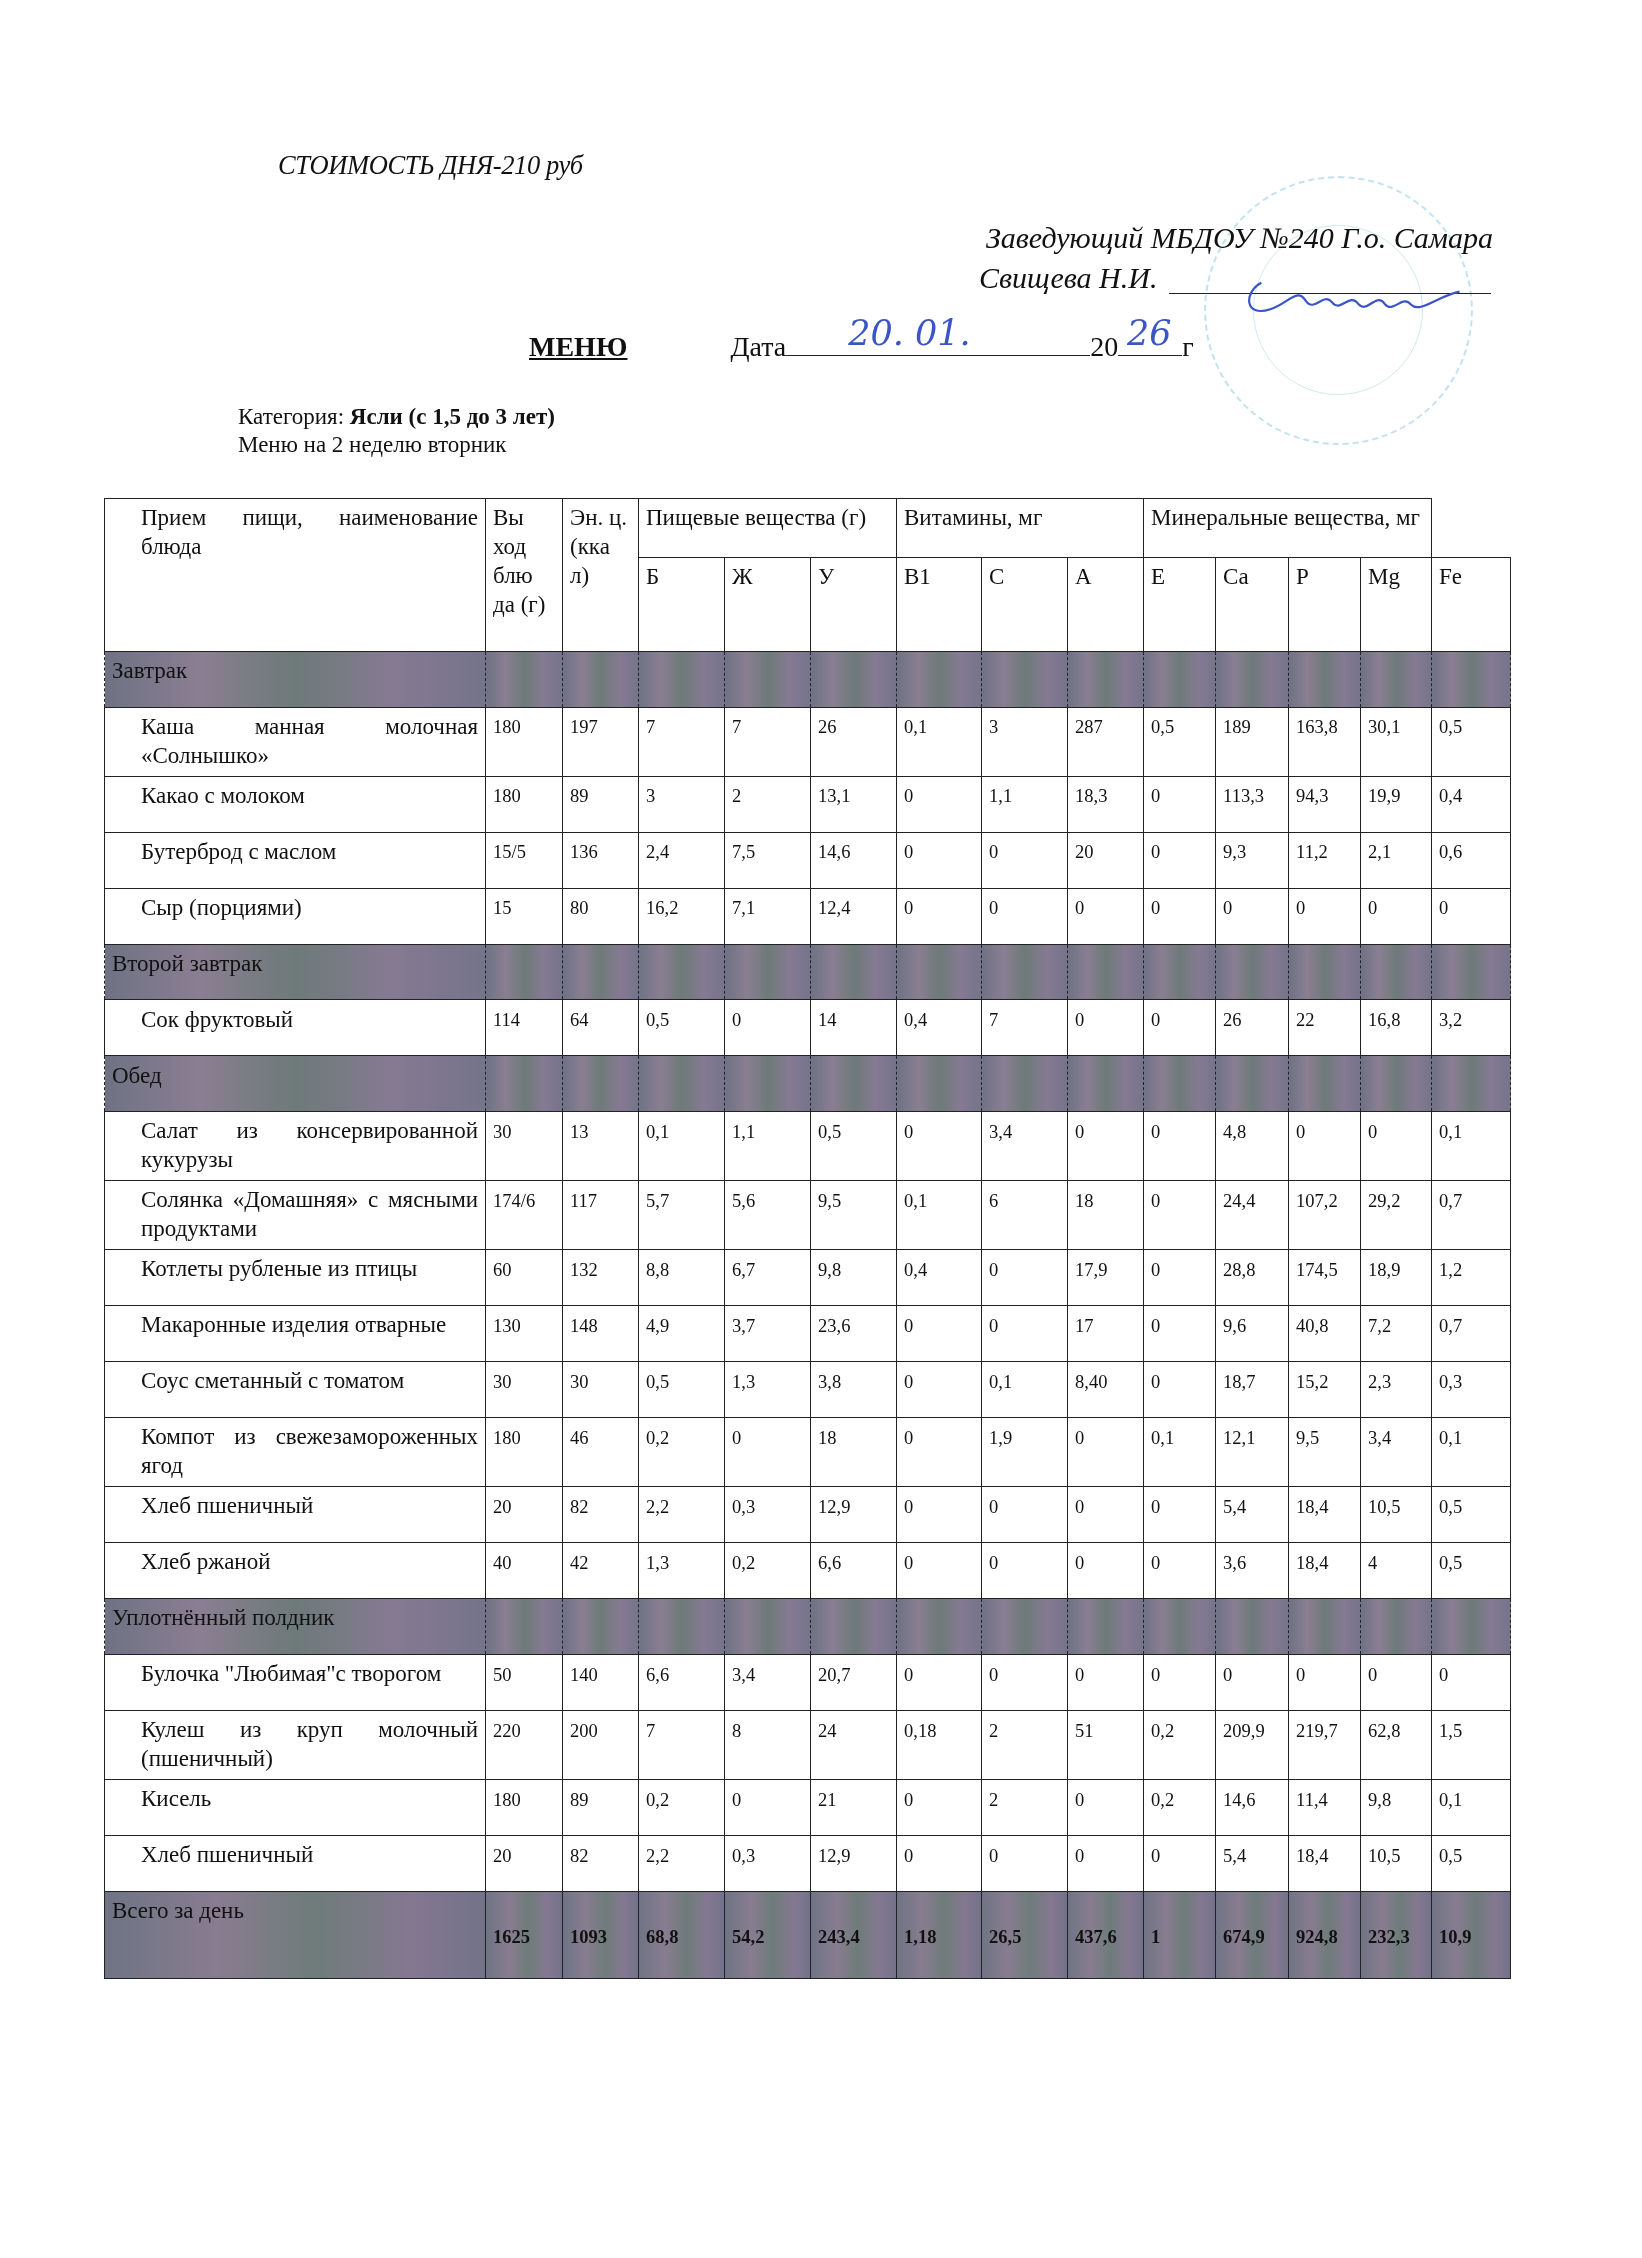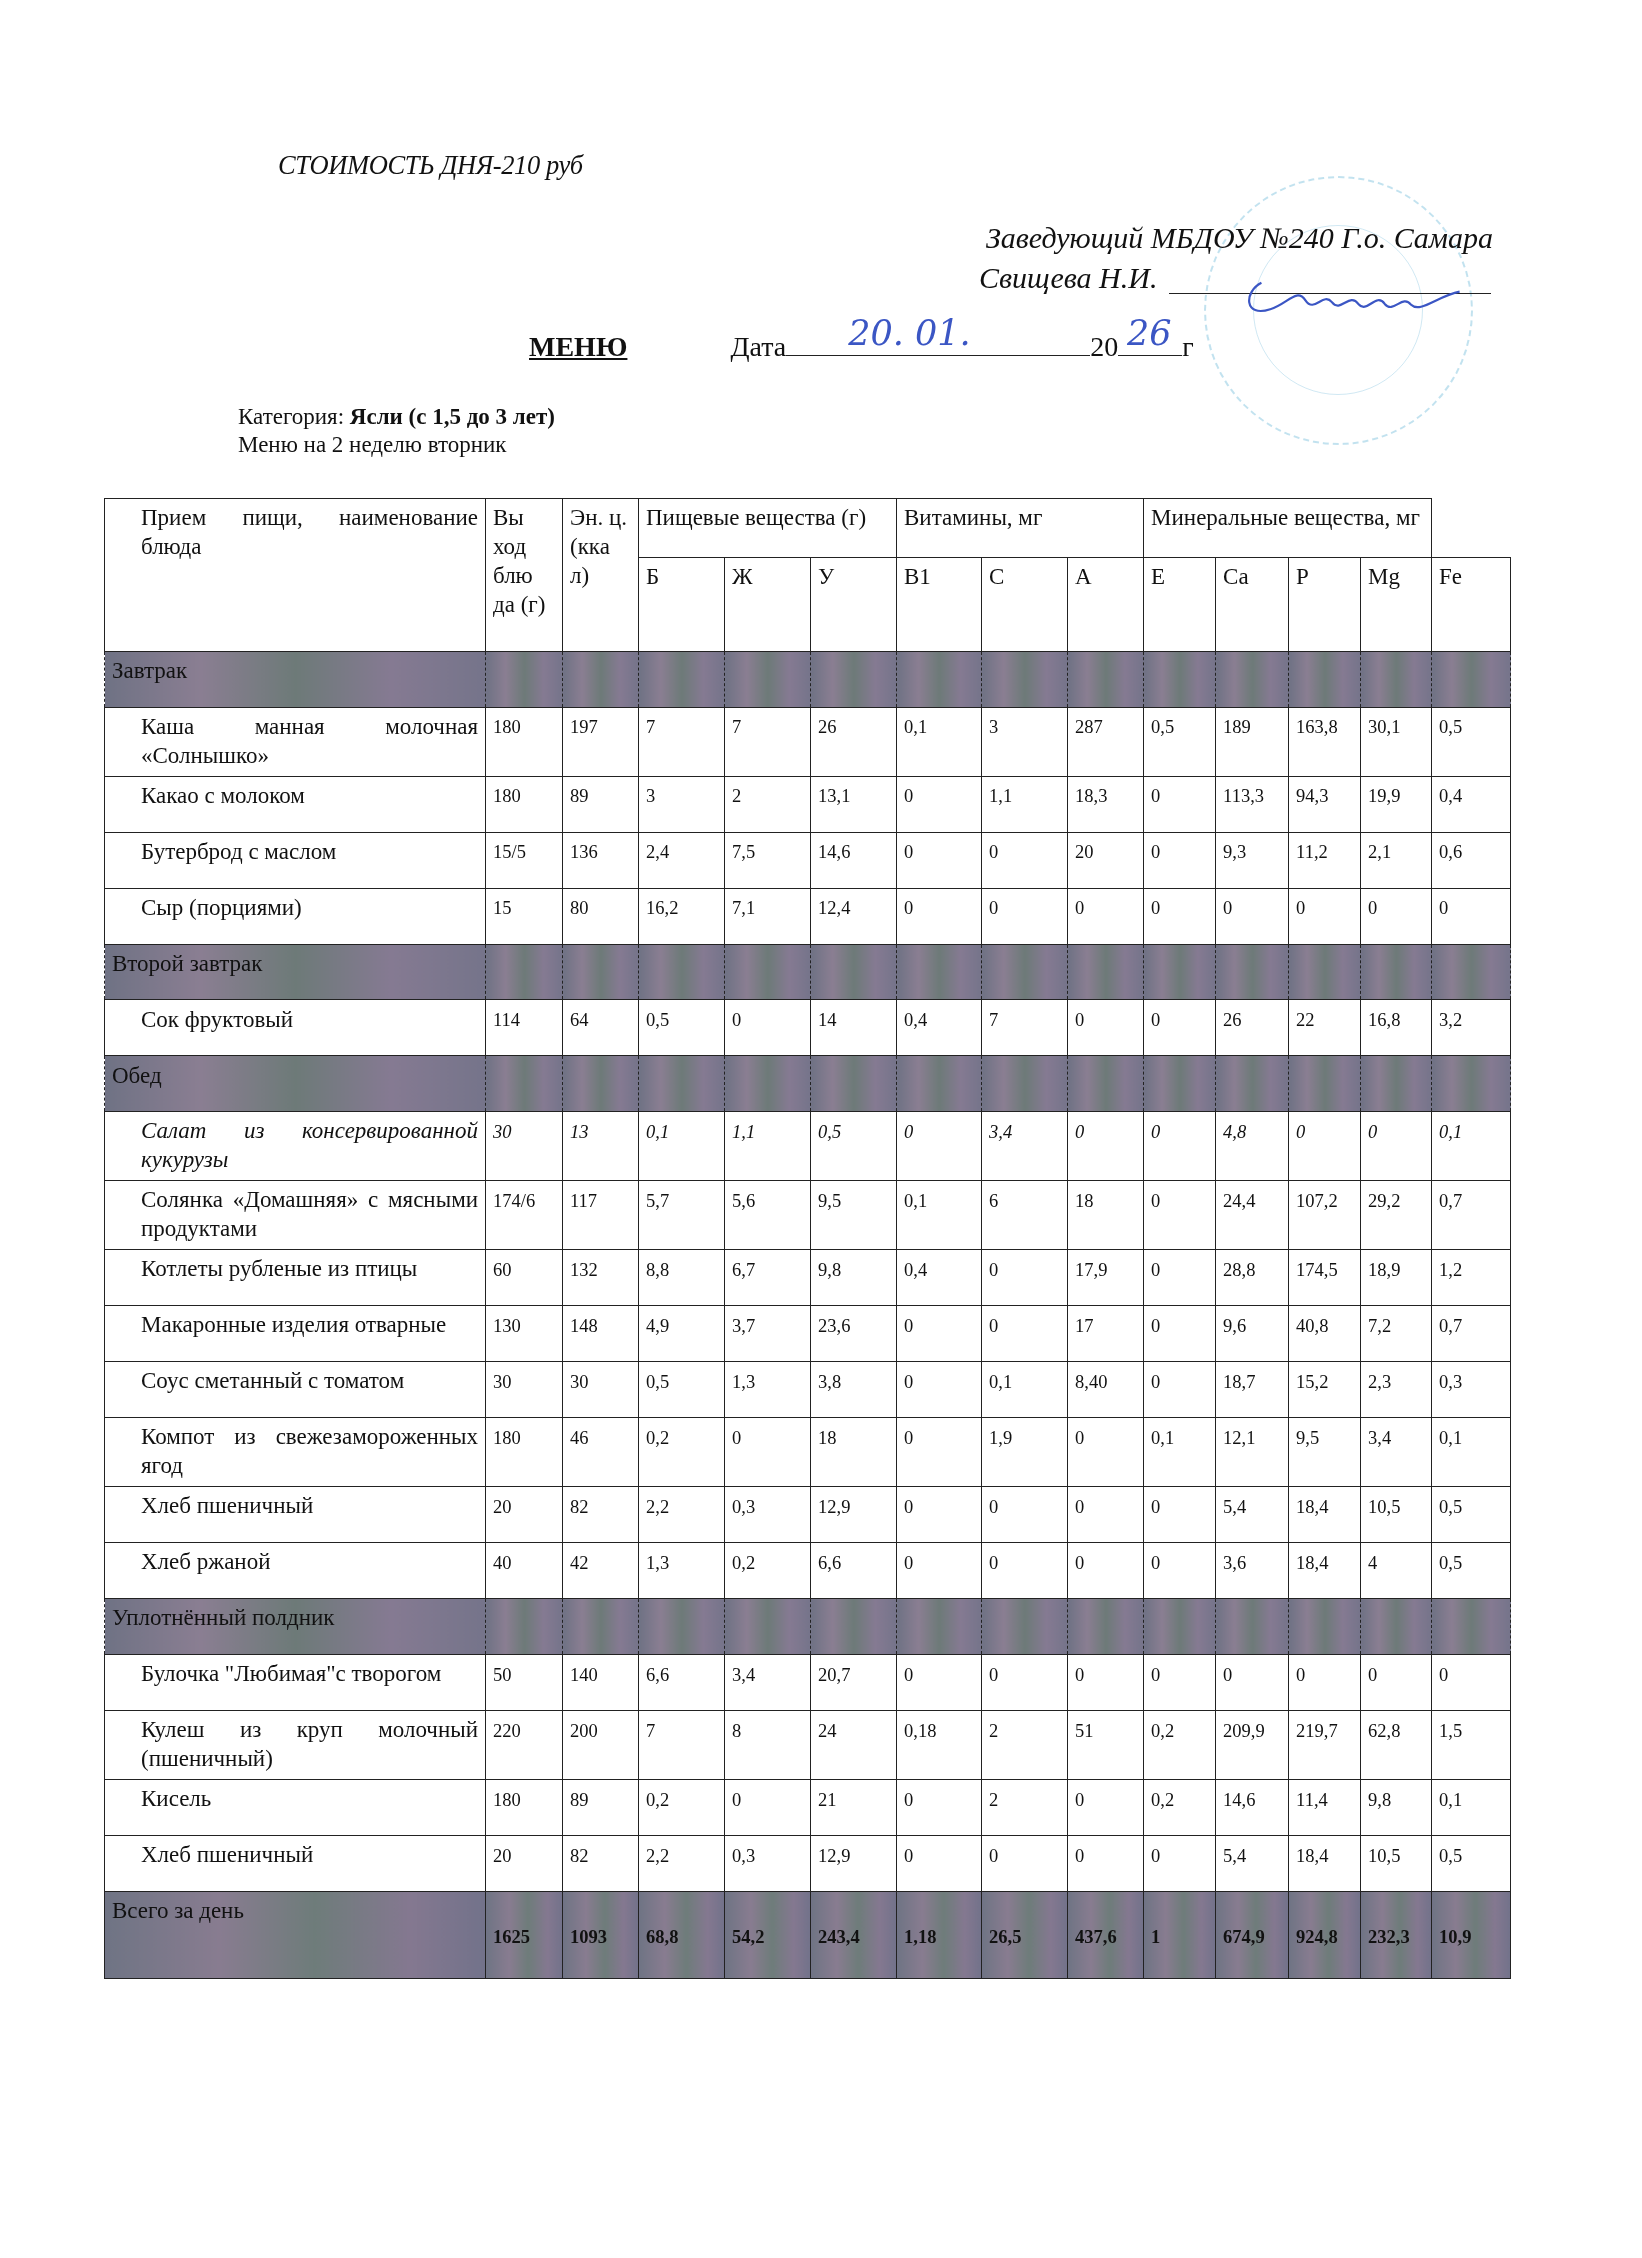--- a/index.html
+++ b/index.html
@@ -214,21 +214,21 @@
         <td></td>
         <td></td>
         <td></td>
         <td></td>
         <td></td>
         <td></td>
         <td></td>
         <td></td>
         <td></td>
       </tr>
-      <tr style="height: 56px; font-style: italic;">
+      <tr style="height: 56px;">
         <td class="name">Салат из консервированной кукурузы</td>
         <td class="num">30</td>
         <td class="num">13</td>
         <td class="num">0,1</td>
         <td class="num">1,1</td>
         <td class="num">0,5</td>
         <td class="num">0</td>
         <td class="num">3,4</td>
         <td class="num">0</td>
         <td class="num">0</td>

